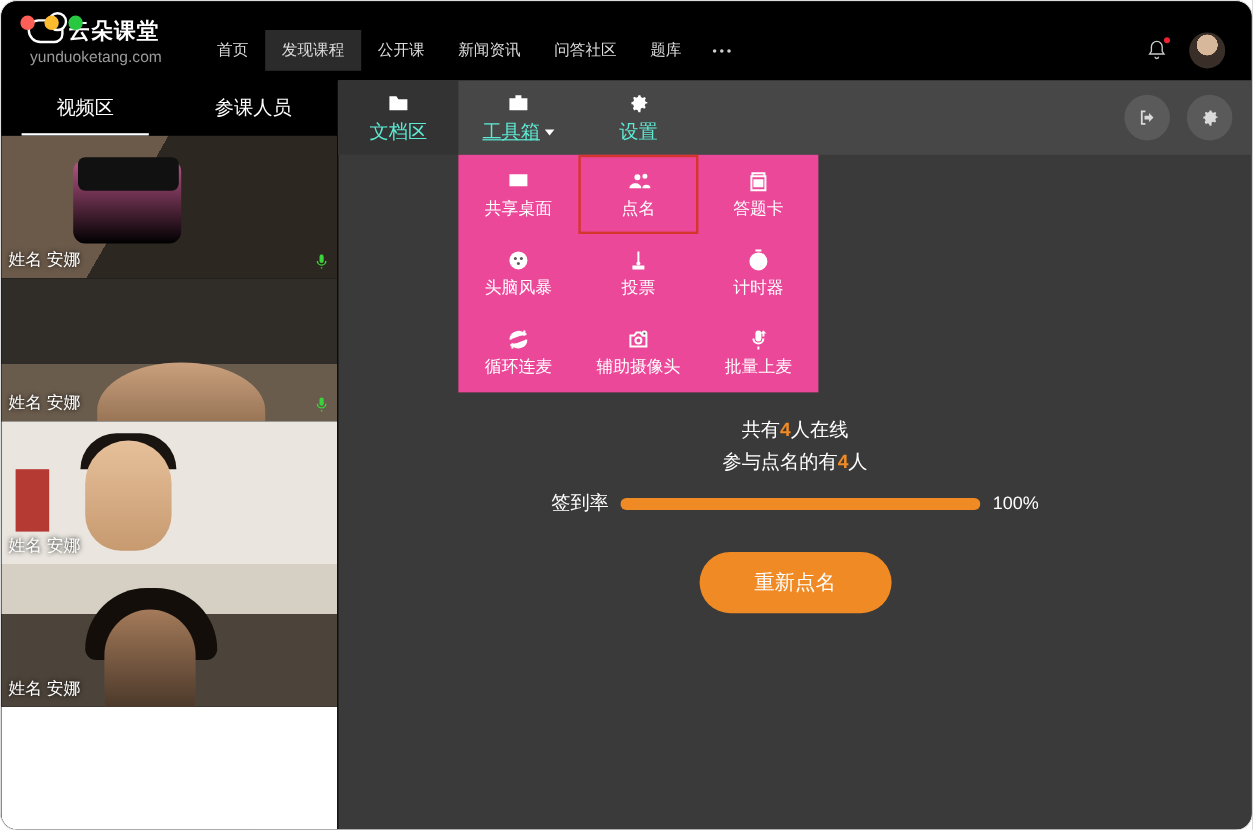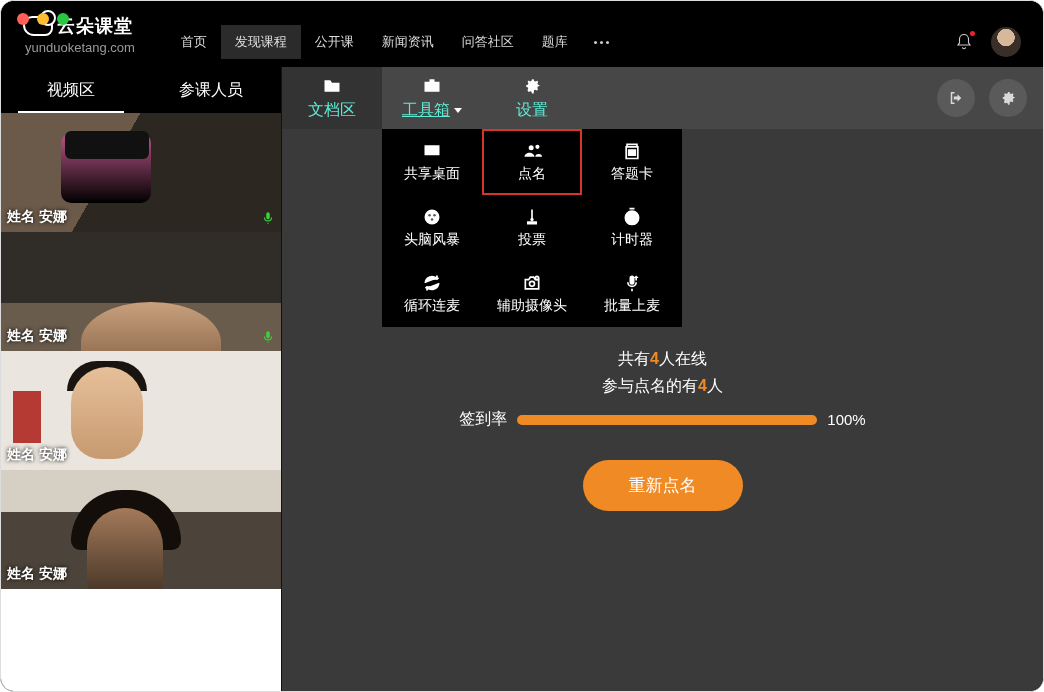--- a/index.html
+++ b/index.html
@@ -119,21 +119,21 @@
     content:''; position:absolute; left:12%; right:12%; bottom:0;
     height:2px; background:#fff;
   }
   .video-list{ flex:1; overflow:hidden; display:flex; flex-direction:column; gap:0; }
   .vcell{
     height:128px; position:relative; background:#222;
     overflow:hidden;
   }
   .vcell .name{
     position:absolute; left:6px; bottom:6px;
-    font-size:14px; color:#fff; text-shadow:0 0 4px #000;font-weight:bold;
+    font-size:14px; color:#fff; text-shadow:0 0 4px #000;
   }
   .vcell .mic{
     position:absolute; right:6px; bottom:6px;
     width:14px; height:16px;
   }
   .vcell .mic svg{ width:100%; height:100%; fill:#3bd23b; }
   .v1 .bg{ position:absolute; inset:0; background:linear-gradient(120deg,#6b5a4a 0 40%, #2d2721 40% 100%);}
   .v1 .face{ position:absolute; left:60px; top:20px; width:90px; height:70px; background:linear-gradient(#b58 0,#000 100%); border-radius:10px;}
   .v1 .glasses{ position:absolute; left:64px; top:18px; width:84px; height:28px; background:#111; border-radius:6px;}
   .v2 .bg{ position:absolute; inset:0; background:linear-gradient(#302c28 0 60%, #6a5c4d 60% 100%);}
@@ -180,21 +180,21 @@
     background:#5a5a5a; display:flex; align-items:center; justify-content:center;
     cursor:pointer;
   }
   .circ-btn svg{ width:18px; height:18px; fill:#d9d9d9;}
 
   
   .dropdown{
     position:absolute;
     left:100px; top:62px;
     width:300px;
-    background:#000000;
+    background:#ec4899;
     display:grid;
     grid-template-columns: repeat(3, 1fr);
     z-index:10;
   }
   .dd-item{
     height:66px;
     display:flex; flex-direction:column; align-items:center; justify-content:center;
     gap:4px; font-size:14px; color:#fff; cursor:pointer;
   }
   .dd-item.hl{ outline:2px solid #d4362e; outline-offset:-2px;}

